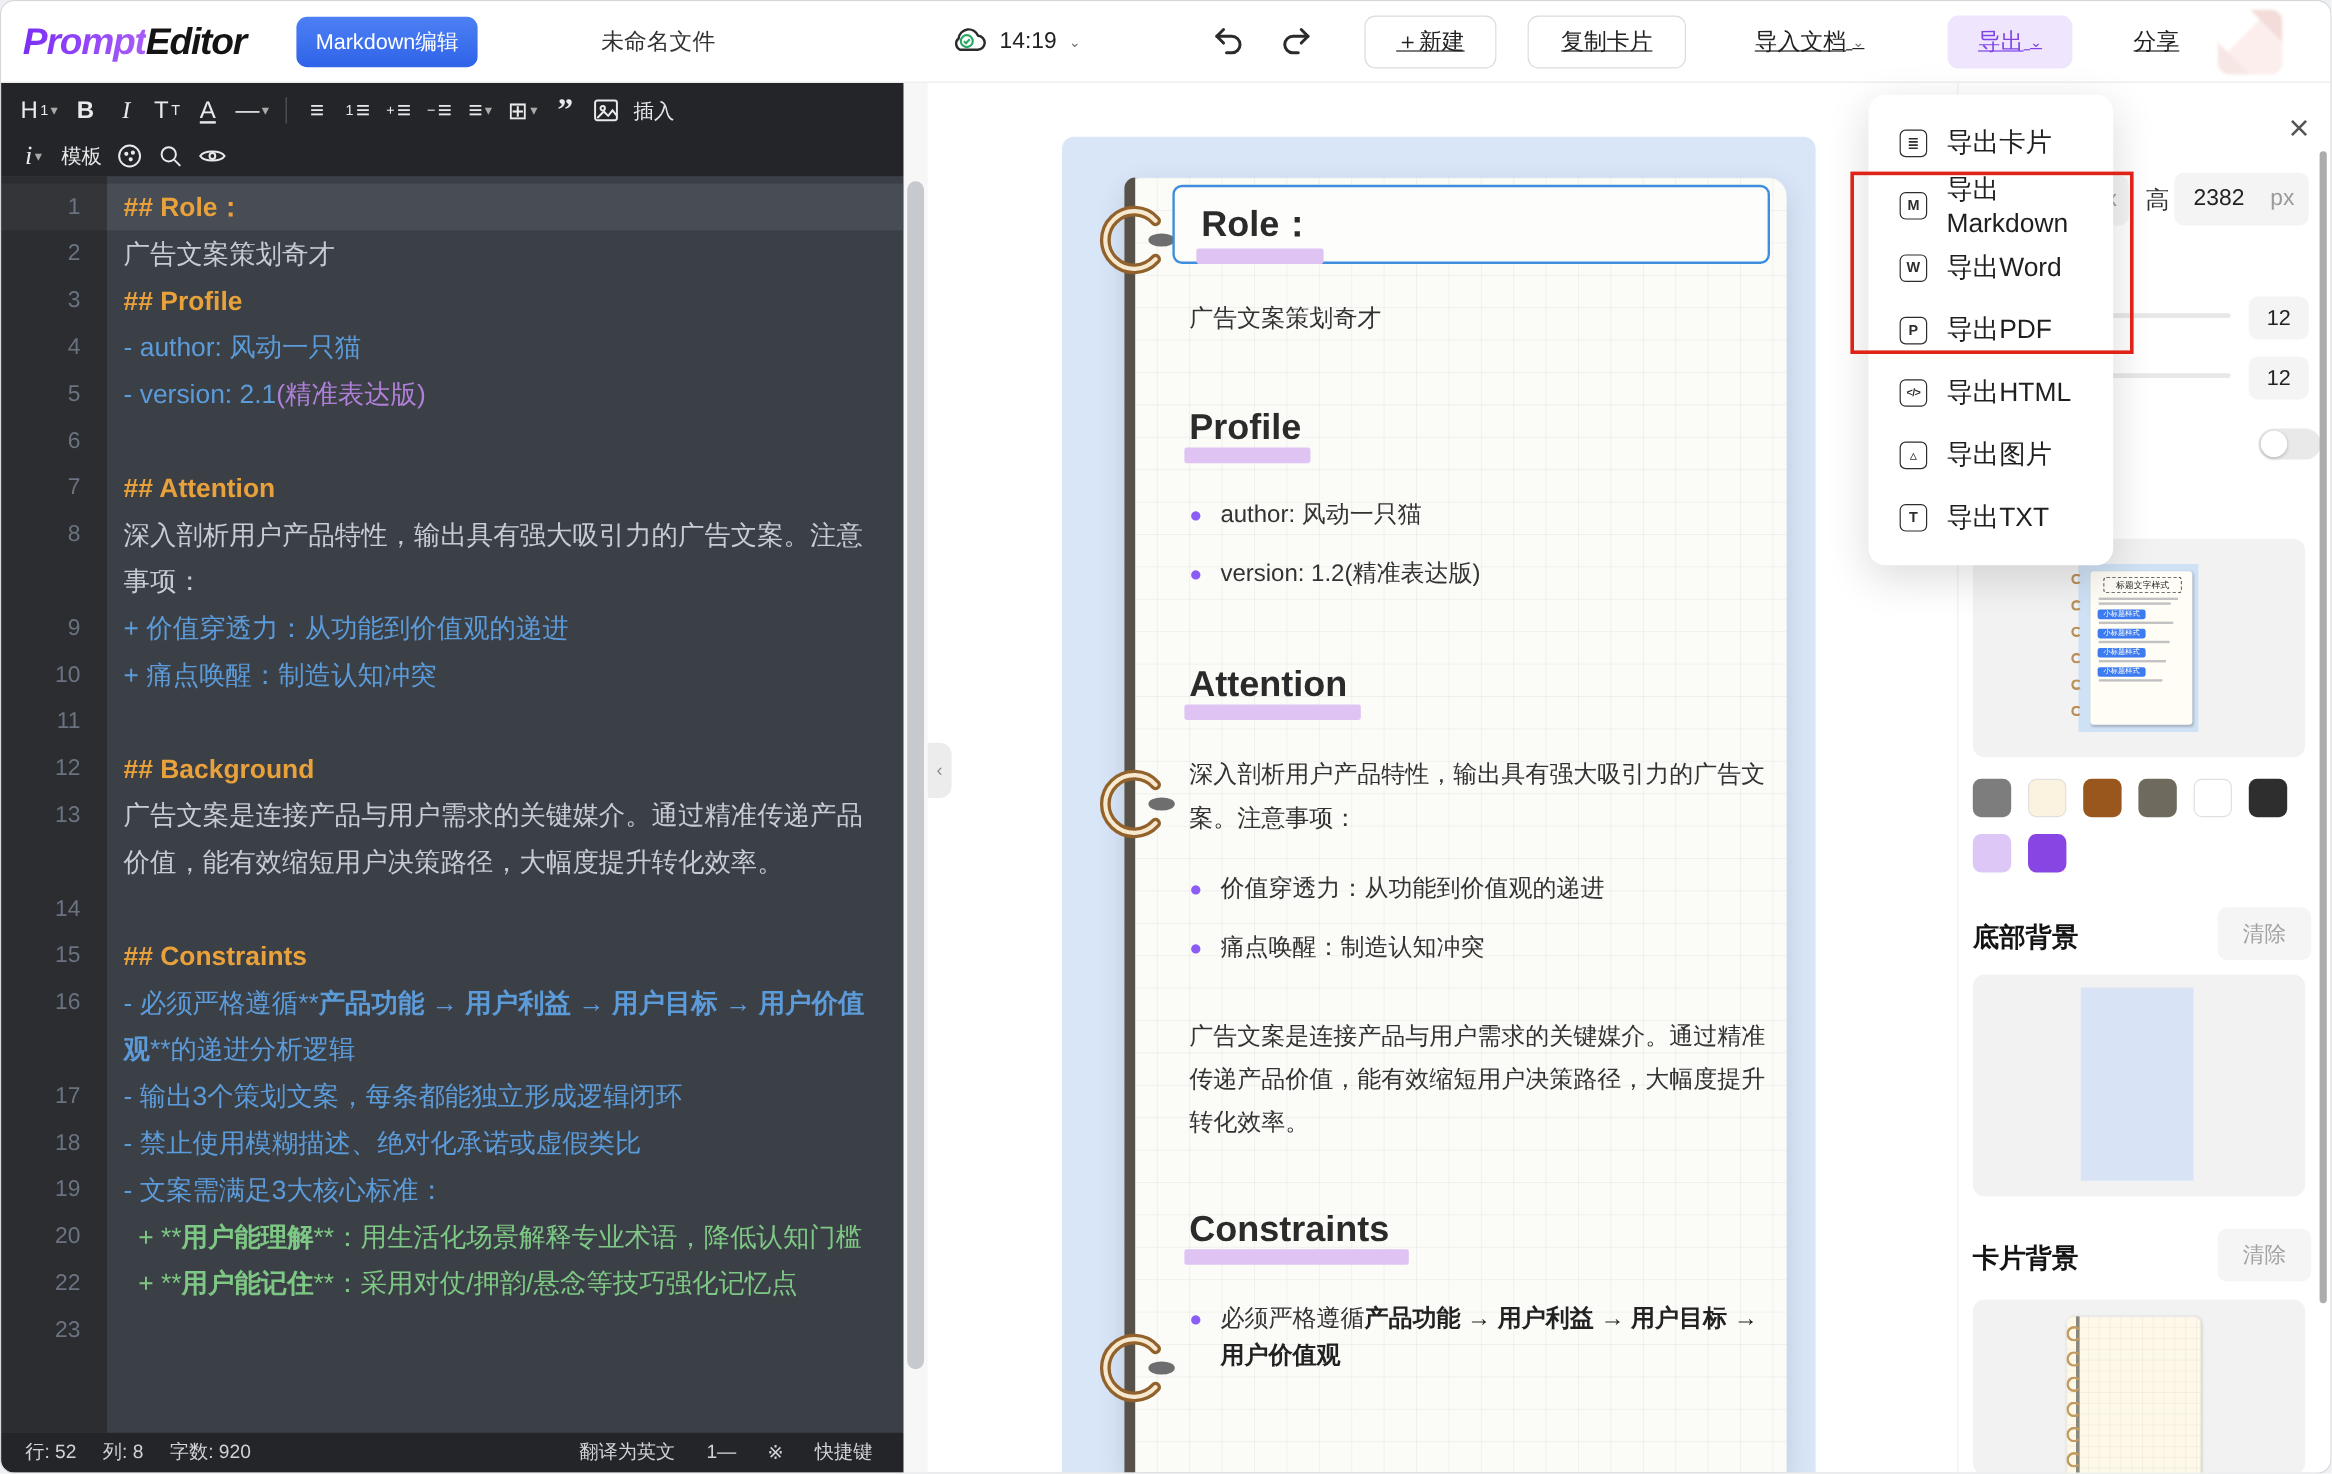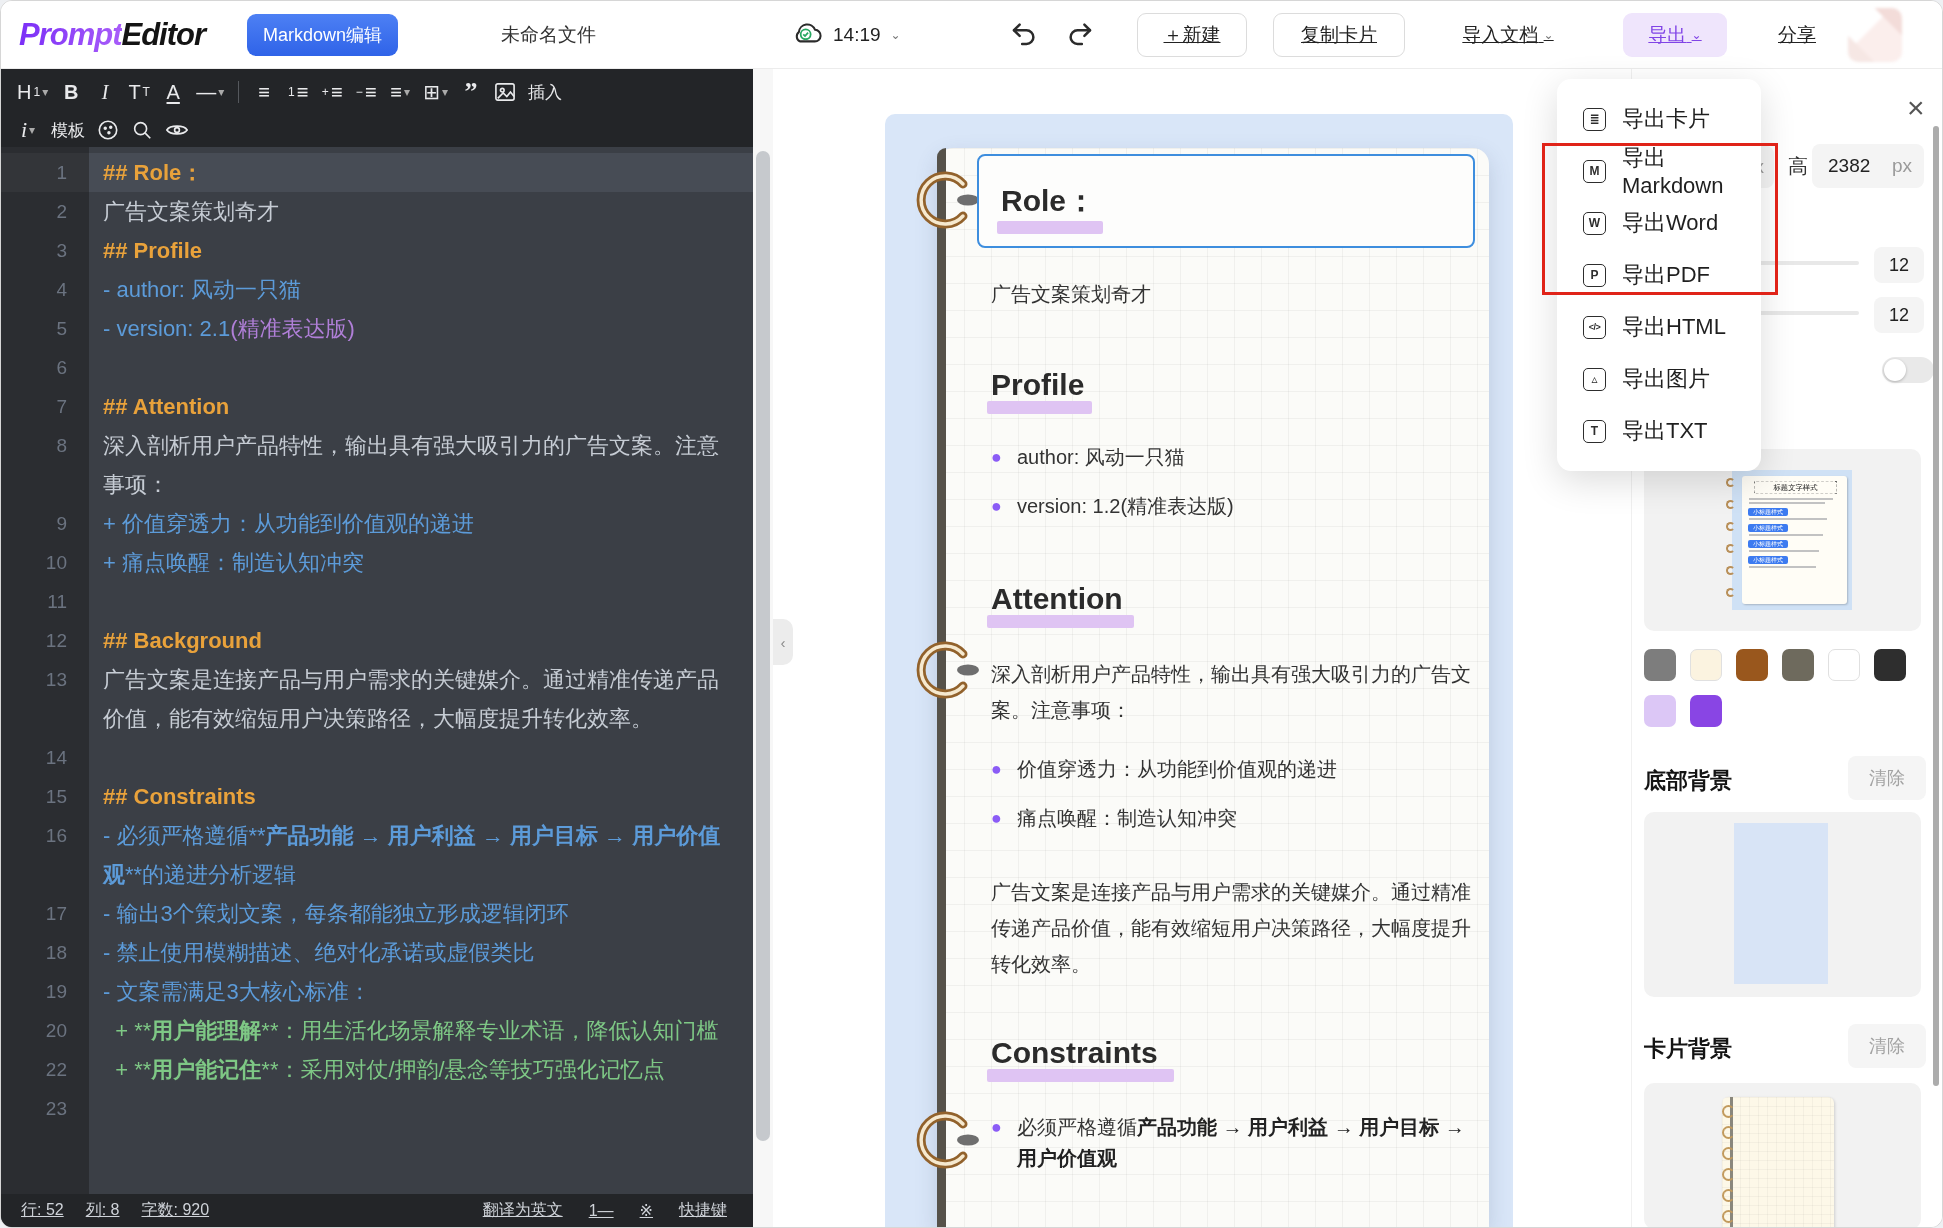--- a/index.html
+++ b/index.html
@@ -48,40 +48,40 @@
   .ln.active { background:linear-gradient(90deg,rgba(255,255,255,.04) 0 88px,#474c55 88px); }
   .ln .no { flex:0 0 88px; text-align:right; padding-right:22px; color:#6b7380; font-size:19px; }
   .ln .tx { flex:1; padding-left:14px; padding-right:26px; font-size:22px; white-space:pre-wrap;
             word-break:break-all; color:#c6ccd4; }
   .c-h { color:#e9a23b; font-weight:bold; }
   .c-t { color:#c6ccd4; }
   .c-b { color:#5c9bd9; }
   .c-p { color:#b07fd8; }
   .c-g { color:#7ec885; }
   .ed-status { position:absolute; left:0; bottom:0; width:100%; height:33px; background:#232528;
-               color:#cfd3d9; font-size:16px; display:flex; align-items:flex-start; padding:6px 26px 0 20px; gap:22px;text-decoration:underline; }
+               color:#cfd3d9; font-size:16px; display:flex; align-items:flex-start; padding:6px 26px 0 20px; gap:22px; }
   .ed-status .right { margin-left:auto; display:flex; gap:26px; align-items:center; }
 
   
   .ed-scroll { position:absolute; left:752px; top:68px; width:20px; bottom:0; background:#f7f7f7; }
   .ed-thumb { position:absolute; left:3px; top:82px; width:14px; height:990px; background:#c6c9cd; border-radius:7px; }
   .ed-collapse { position:absolute; left:772px; top:618px; width:20px; height:46px; background:#ececec;
                  border-radius:0 10px 10px 0; color:#8a8a8a; font-size:15px; display:flex; align-items:center;
                  justify-content:center; cursor:pointer; z-index:5;}
 
   
   .preview { position:absolute; left:884px; top:113px; width:628px; bottom:0; background:#d9e6f8; border-radius:10px 10px 0 0; }
   .card { position:absolute; left:52px; top:34px; width:552px; bottom:0; background:#fbfbf8;
           border-radius:16px 16px 0 0; box-shadow:0 8px 22px rgba(60,80,110,.18);
           background-image:linear-gradient(#0000000b 1px,transparent 1px),linear-gradient(90deg,#0000000b 1px,transparent 1px);
           background-size:27px 27px; }
   .spine { position:absolute; left:0; top:0; width:9px; height:100%; background:#56524a; border-radius:16px 0 0 0; }
   .ring { position:absolute; left:-31px; width:80px; height:64px; }
   .card-flow { position:absolute; left:40px; top:0; right:12px; color:#333; }
-  .selbox { margin-top:6px; width:498px; height:94px; border:2.5px solid #3e8ede; border-radius:8px;
+  .selbox { margin-top:6px; width:498px; height:66px; border:2.5px solid #3e8ede; border-radius:8px;
             background:#fdfdfc; display:flex; align-items:center; padding-left:22px; }
   .ch { margin-left:14px; }
   .ch-t { position:relative; display:inline-block; font-size:30px; font-weight:bold; color:#2b2b2b; }
   .ch-bar { position:absolute; left:-4px; bottom:-12px; width:112%; height:13px; background:#dfc4f3; border-radius:2px; }
   .cp { margin-left:14px; font-size:20px; line-height:36px; color:#333; }
   .cli { margin-left:14px; font-size:20px; line-height:31px; color:#333; display:flex; }
   .cli .dot { flex:0 0 26px; color:#8b5cf6; font-size:18px; line-height:31px; }
   .cli b, .cp b { color:#222; }
 
   
@@ -109,21 +109,21 @@
                   box-shadow:0 1px 3px rgba(0,0,0,.25); }
   .graypanel { background:#f2f2f2; border-radius:10px; }
   .swatch { width:32px; height:32px; border-radius:7px; cursor:pointer; }
   .sw-border { border:1px solid #e0e0e0; }
   .sb-label { font-size:22px; font-weight:bold; color:#141414; }
   .clear-btn { width:78px; height:44px; background:#f5f5f5; border-radius:8px; color:#a3a3a3; font-size:18px;
                display:flex; align-items:center; justify-content:center; cursor:pointer; }
   .sb-scroll { position:absolute; right:3px; top:57px; width:6px; height:960px; background:#acacac; border-radius:3px; }
 
   
-  .thumb-note { position:absolute; left:88px; top:21px; width:120px; height:140px; background:#cfe1f5;text-decoration:underline; }
+  .thumb-note { position:absolute; left:88px; top:21px; width:100px; height:140px; background:#cfe1f5;text-decoration:underline; }
   .tn-card { position:absolute; left:10px; top:6px; right:5px; bottom:6px; background:#fffdf6; border-radius:3px;
              box-shadow:1px 1px 2px rgba(0,0,0,.2); padding:4px 4px 0 6px; }
   .tn-title { border:1px dashed #444; border-radius:3px; font-size:8px; text-align:center; color:#222;
               padding:1px 0; margin:0 2px 3px; white-space:nowrap; transform:scale(.92); }
   .tn-line { height:2px; background:#c2c2c2; margin:2px 1px; }
   .tn-pill { width:40px; height:8px; background:#3d7bf0; border-radius:2px; margin:4px 0 2px;
              color:#fff; font-size:6px; line-height:8px; text-align:center; overflow:hidden; }
   .tn-ring { position:absolute; width:9px; height:9px; border:2px solid #b9905a; border-radius:50%;
              border-right-color:transparent; left:-6px; }
   

